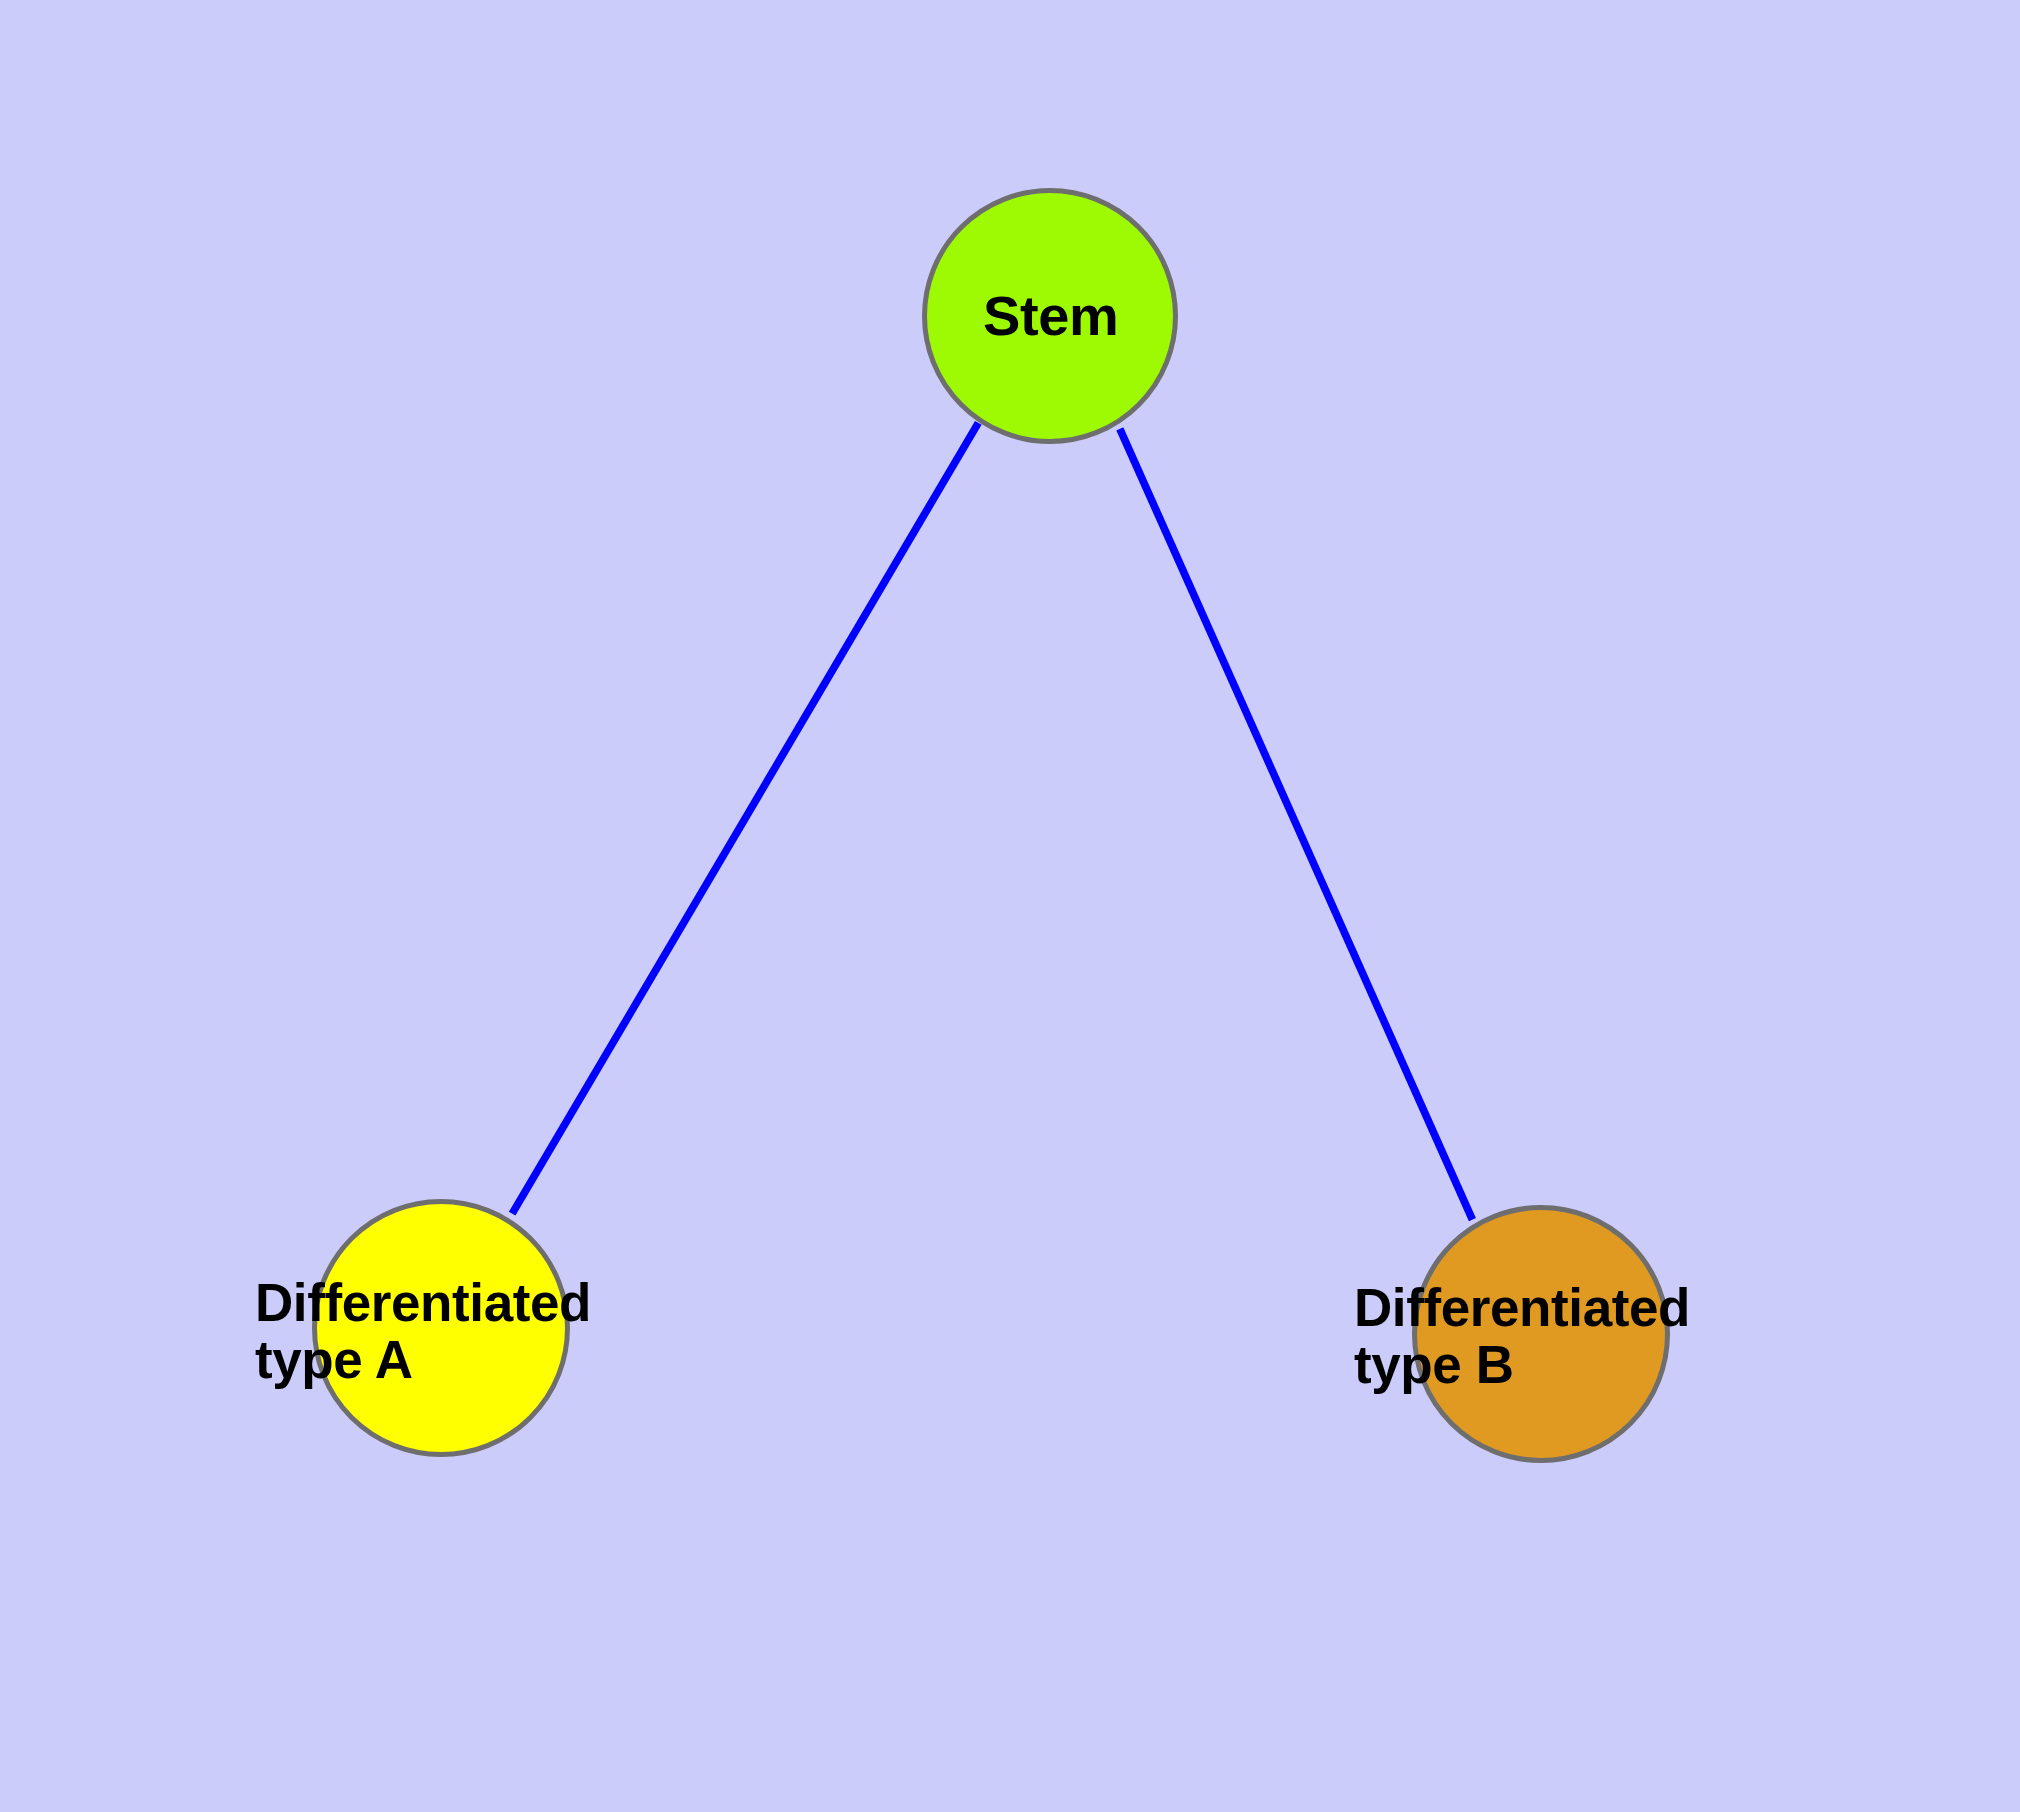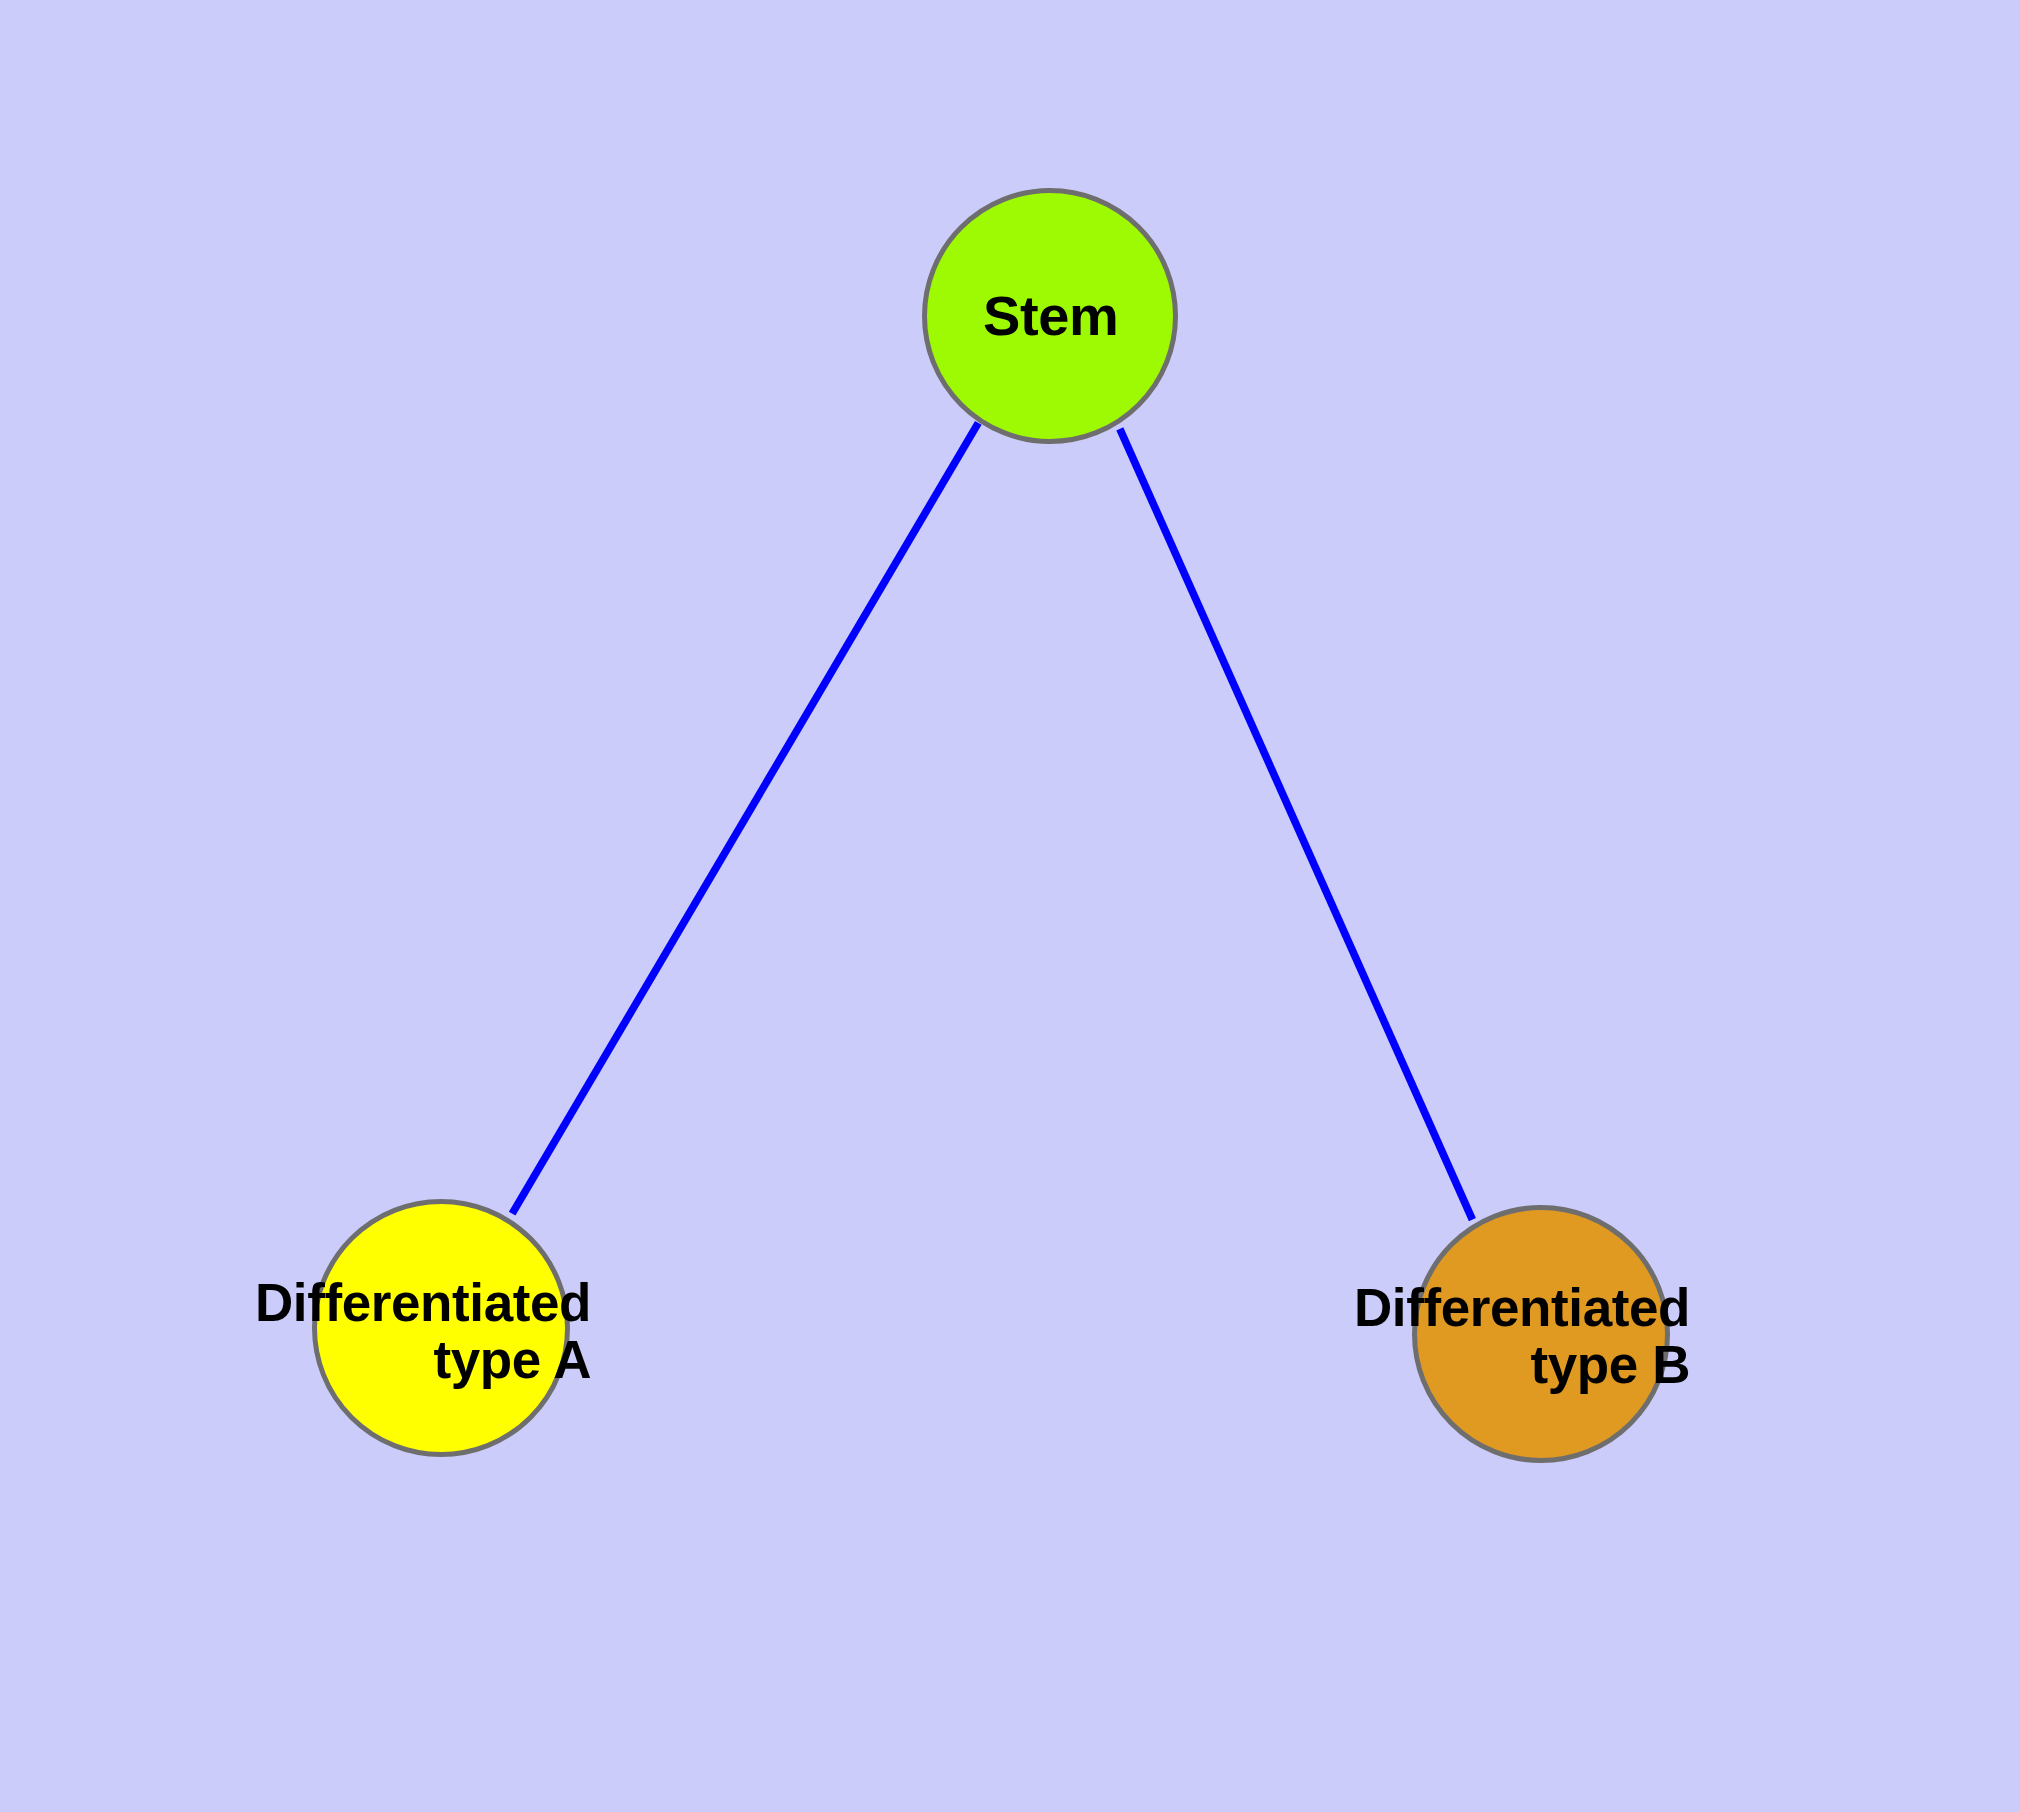--- a/index.html
+++ b/index.html
@@ -27,21 +27,21 @@
   .node {
     position: absolute;
     border-radius: 50%;
     box-sizing: border-box;
     border: 5.1px solid #6e6e6e;
     z-index: 2;
   }
   .node-label {
     position: absolute;
     z-index: 3;
-    text-align: right;
+    text-align: left;
     font-weight: bold;
     color: #000000;
     line-height: 1.08;
     white-space: pre;
     letter-spacing: -0.4px;
     pointer-events: none;
   }
   #node-stem      { background: #9efa02; }
   #node-diff-a    { background: #ffff00; }
   #node-diff-b    { background: #e09a22; }

